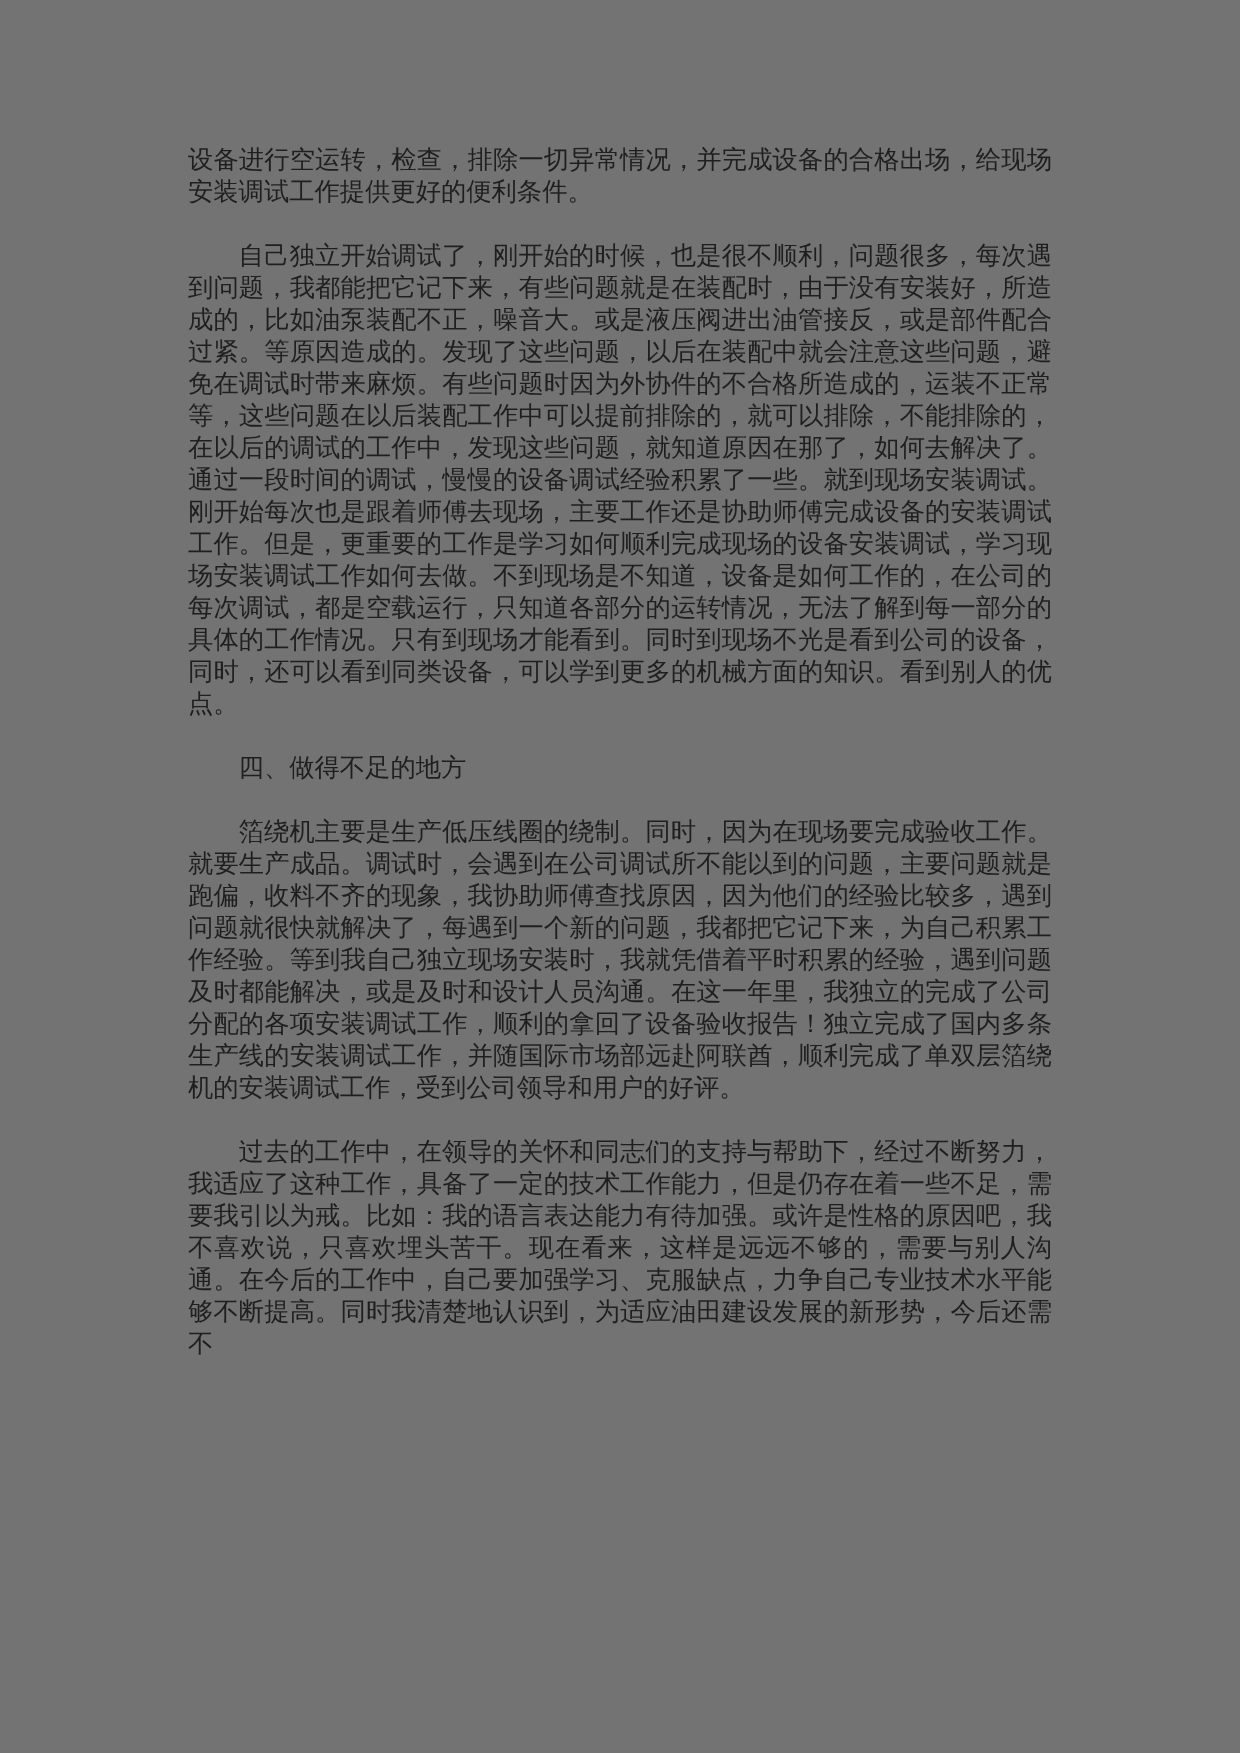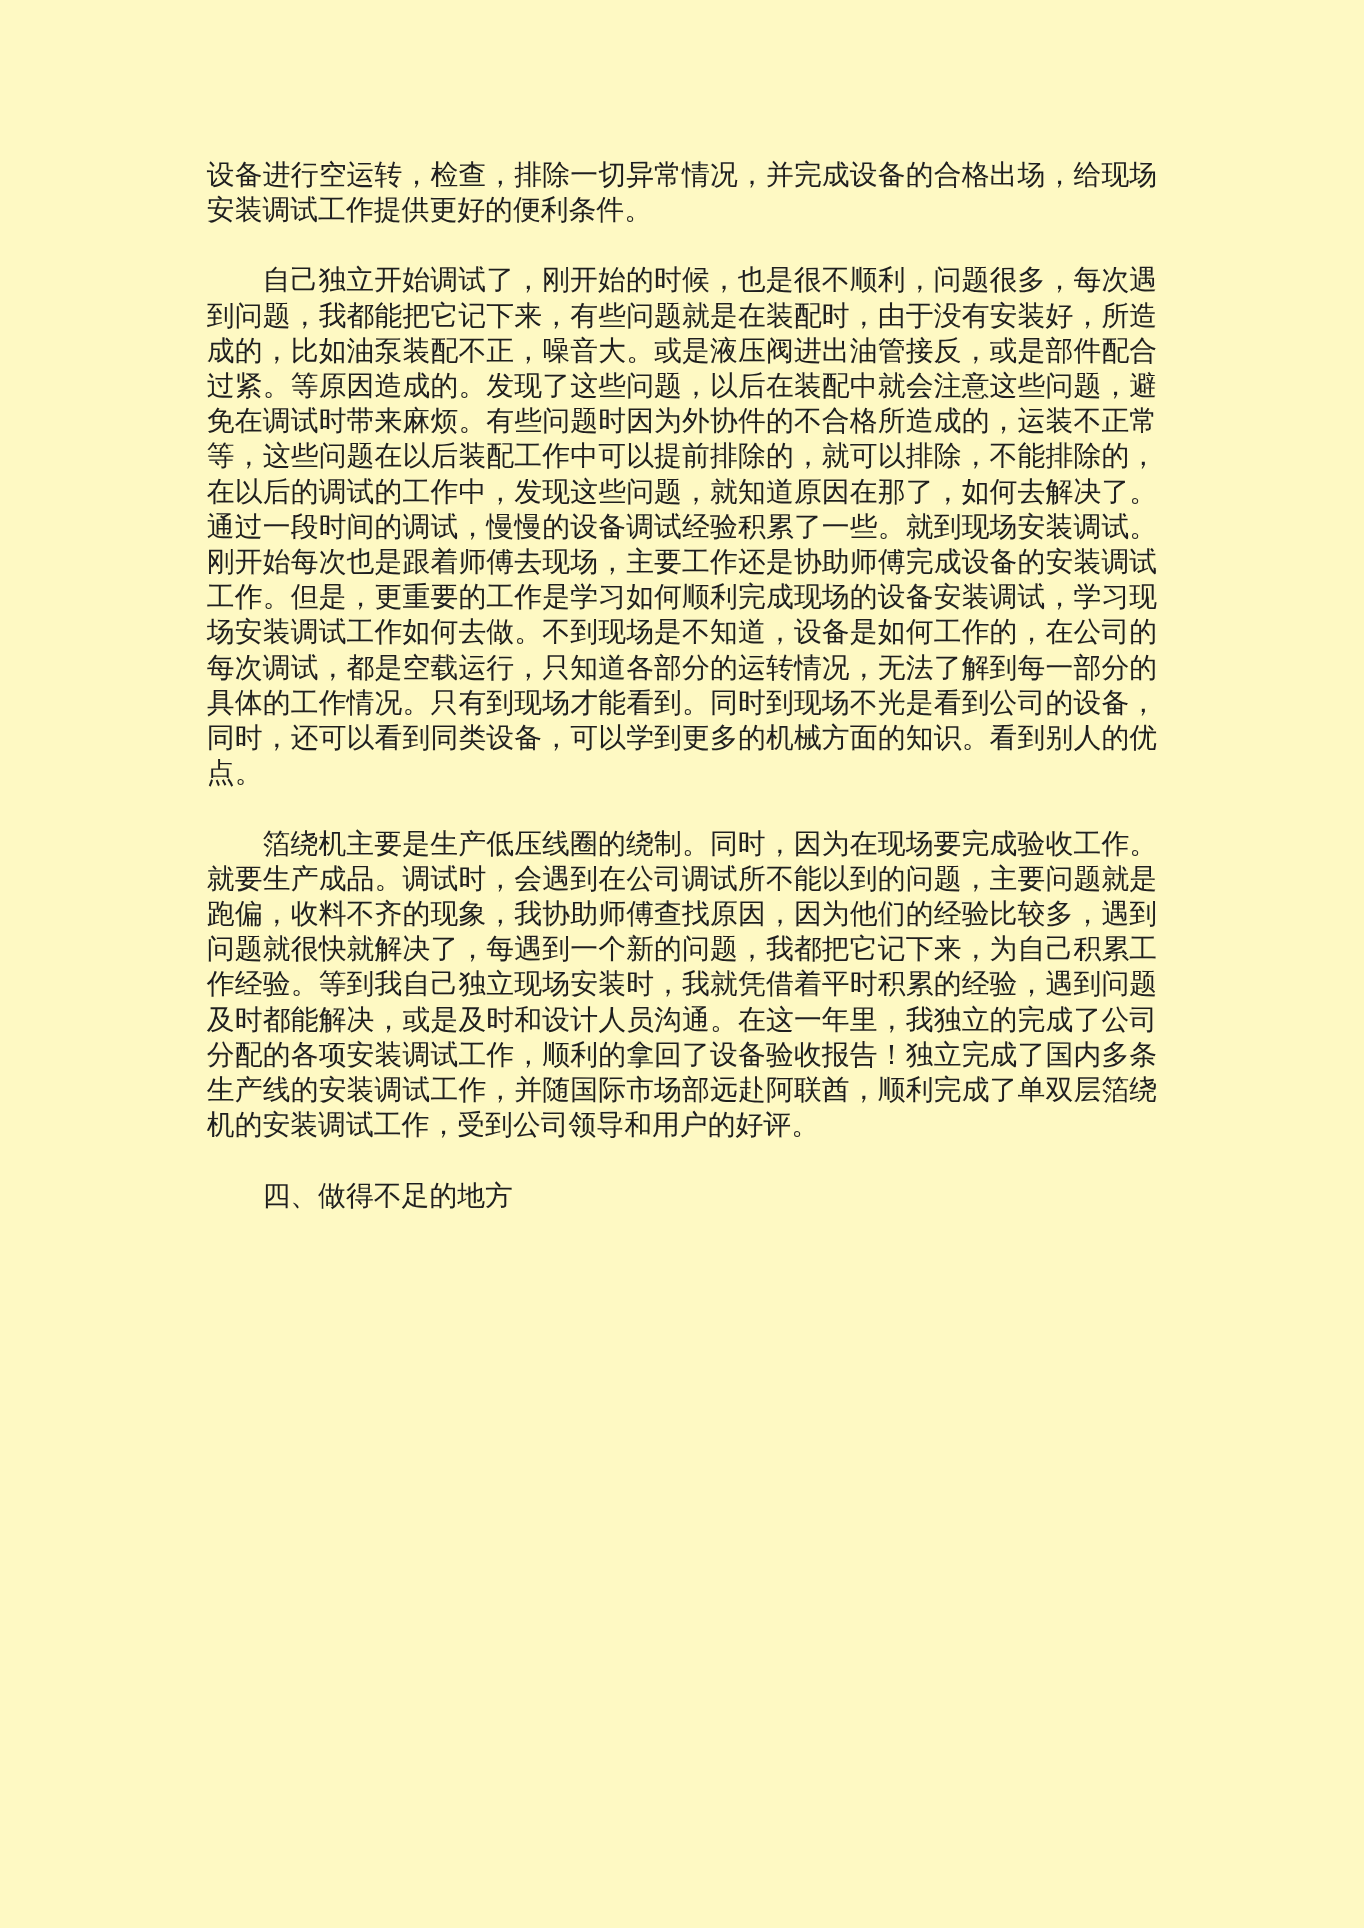--- a/index.html
+++ b/index.html
@@ -4,21 +4,21 @@
 <style>
   html, body {
     margin: 0;
     padding: 0;
     background: #ffffff;
   }
   .page {
     position: relative;
     width: 1240px;
     height: 1753px;
-    background: #fef9c3;
+    background: #737373;
     overflow: hidden;
     font-family: "Liberation Serif", "DejaVu Serif", serif;
   }
   .doc-body {
     position: absolute;
     left: 188px;
     top: 143px;
     width: 864px;
     color: #1f1f1f;
     font-size: 25.3px;
@@ -38,16 +38,17 @@
   }
 </style>
 </head>
 <body>
 
 <div class="page">
   <div class="doc-body">
 
   <p class="para">设备进行空运转，检查，排除一切异常情况，并完成设备的合格出场，给现场安装调试工作提供更好的便利条件。</p>
       <p class="para indent">自己独立开始调试了，刚开始的时候，也是很不顺利，问题很多，每次遇到问题，我都能把它记下来，有些问题就是在装配时，由于没有安装好，所造成的，比如油泵装配不正，噪音大。或是液压阀进出油管接反，或是部件配合过紧。等原因造成的。发现了这些问题，以后在装配中就会注意这些问题，避免在调试时带来麻烦。有些问题时因为外协件的不合格所造成的，运装不正常等，这些问题在以后装配工作中可以提前排除的，就可以排除，不能排除的，在以后的调试的工作中，发现这些问题，就知道原因在那了，如何去解决了。通过一段时间的调试，慢慢的设备调试经验积累了一些。就到现场安装调试。刚开始每次也是跟着师傅去现场，主要工作还是协助师傅完成设备的安装调试工作。但是，更重要的工作是学习如何顺利完成现场的设备安装调试，学习现场安装调试工作如何去做。不到现场是不知道，设备是如何工作的，在公司的每次调试，都是空载运行，只知道各部分的运转情况，无法了解到每一部分的具体的工作情况。只有到现场才能看到。同时到现场不光是看到公司的设备，同时，还可以看到同类设备，可以学到更多的机械方面的知识。看到别人的优点。</p>
+      <p class="para indent heading">四、做得不足的地方</p>
       <p class="para indent">箔绕机主要是生产低压线圈的绕制。同时，因为在现场要完成验收工作。就要生产成品。调试时，会遇到在公司调试所不能以到的问题，主要问题就是跑偏，收料不齐的现象，我协助师傅查找原因，因为他们的经验比较多，遇到问题就很快就解决了，每遇到一个新的问题，我都把它记下来，为自己积累工作经验。等到我自己独立现场安装时，我就凭借着平时积累的经验，遇到问题及时都能解决，或是及时和设计人员沟通。在这一年里，我独立的完成了公司分配的各项安装调试工作，顺利的拿回了设备验收报告！独立完成了国内多条生产线的安装调试工作，并随国际市场部远赴阿联酋，顺利完成了单双层箔绕机的安装调试工作，受到公司领导和用户的好评。</p>
-      <p class="para indent heading">四、做得不足的地方</p>
+      <p class="para indent">过去的工作中，在领导的关怀和同志们的支持与帮助下，经过不断努力，我适应了这种工作，具备了一定的技术工作能力，但是仍存在着一些不足，需要我引以为戒。比如：我的语言表达能力有待加强。或许是性格的原因吧，我不喜欢说，只喜欢埋头苦干。现在看来，这样是远远不够的，需要与别人沟通。在今后的工作中，自己要加强学习、克服缺点，力争自己专业技术水平能够不断提高。同时我清楚地认识到，为适应油田建设发展的新形势，今后还需不</p>
     </div>
 </div>
 
 </body></html>

